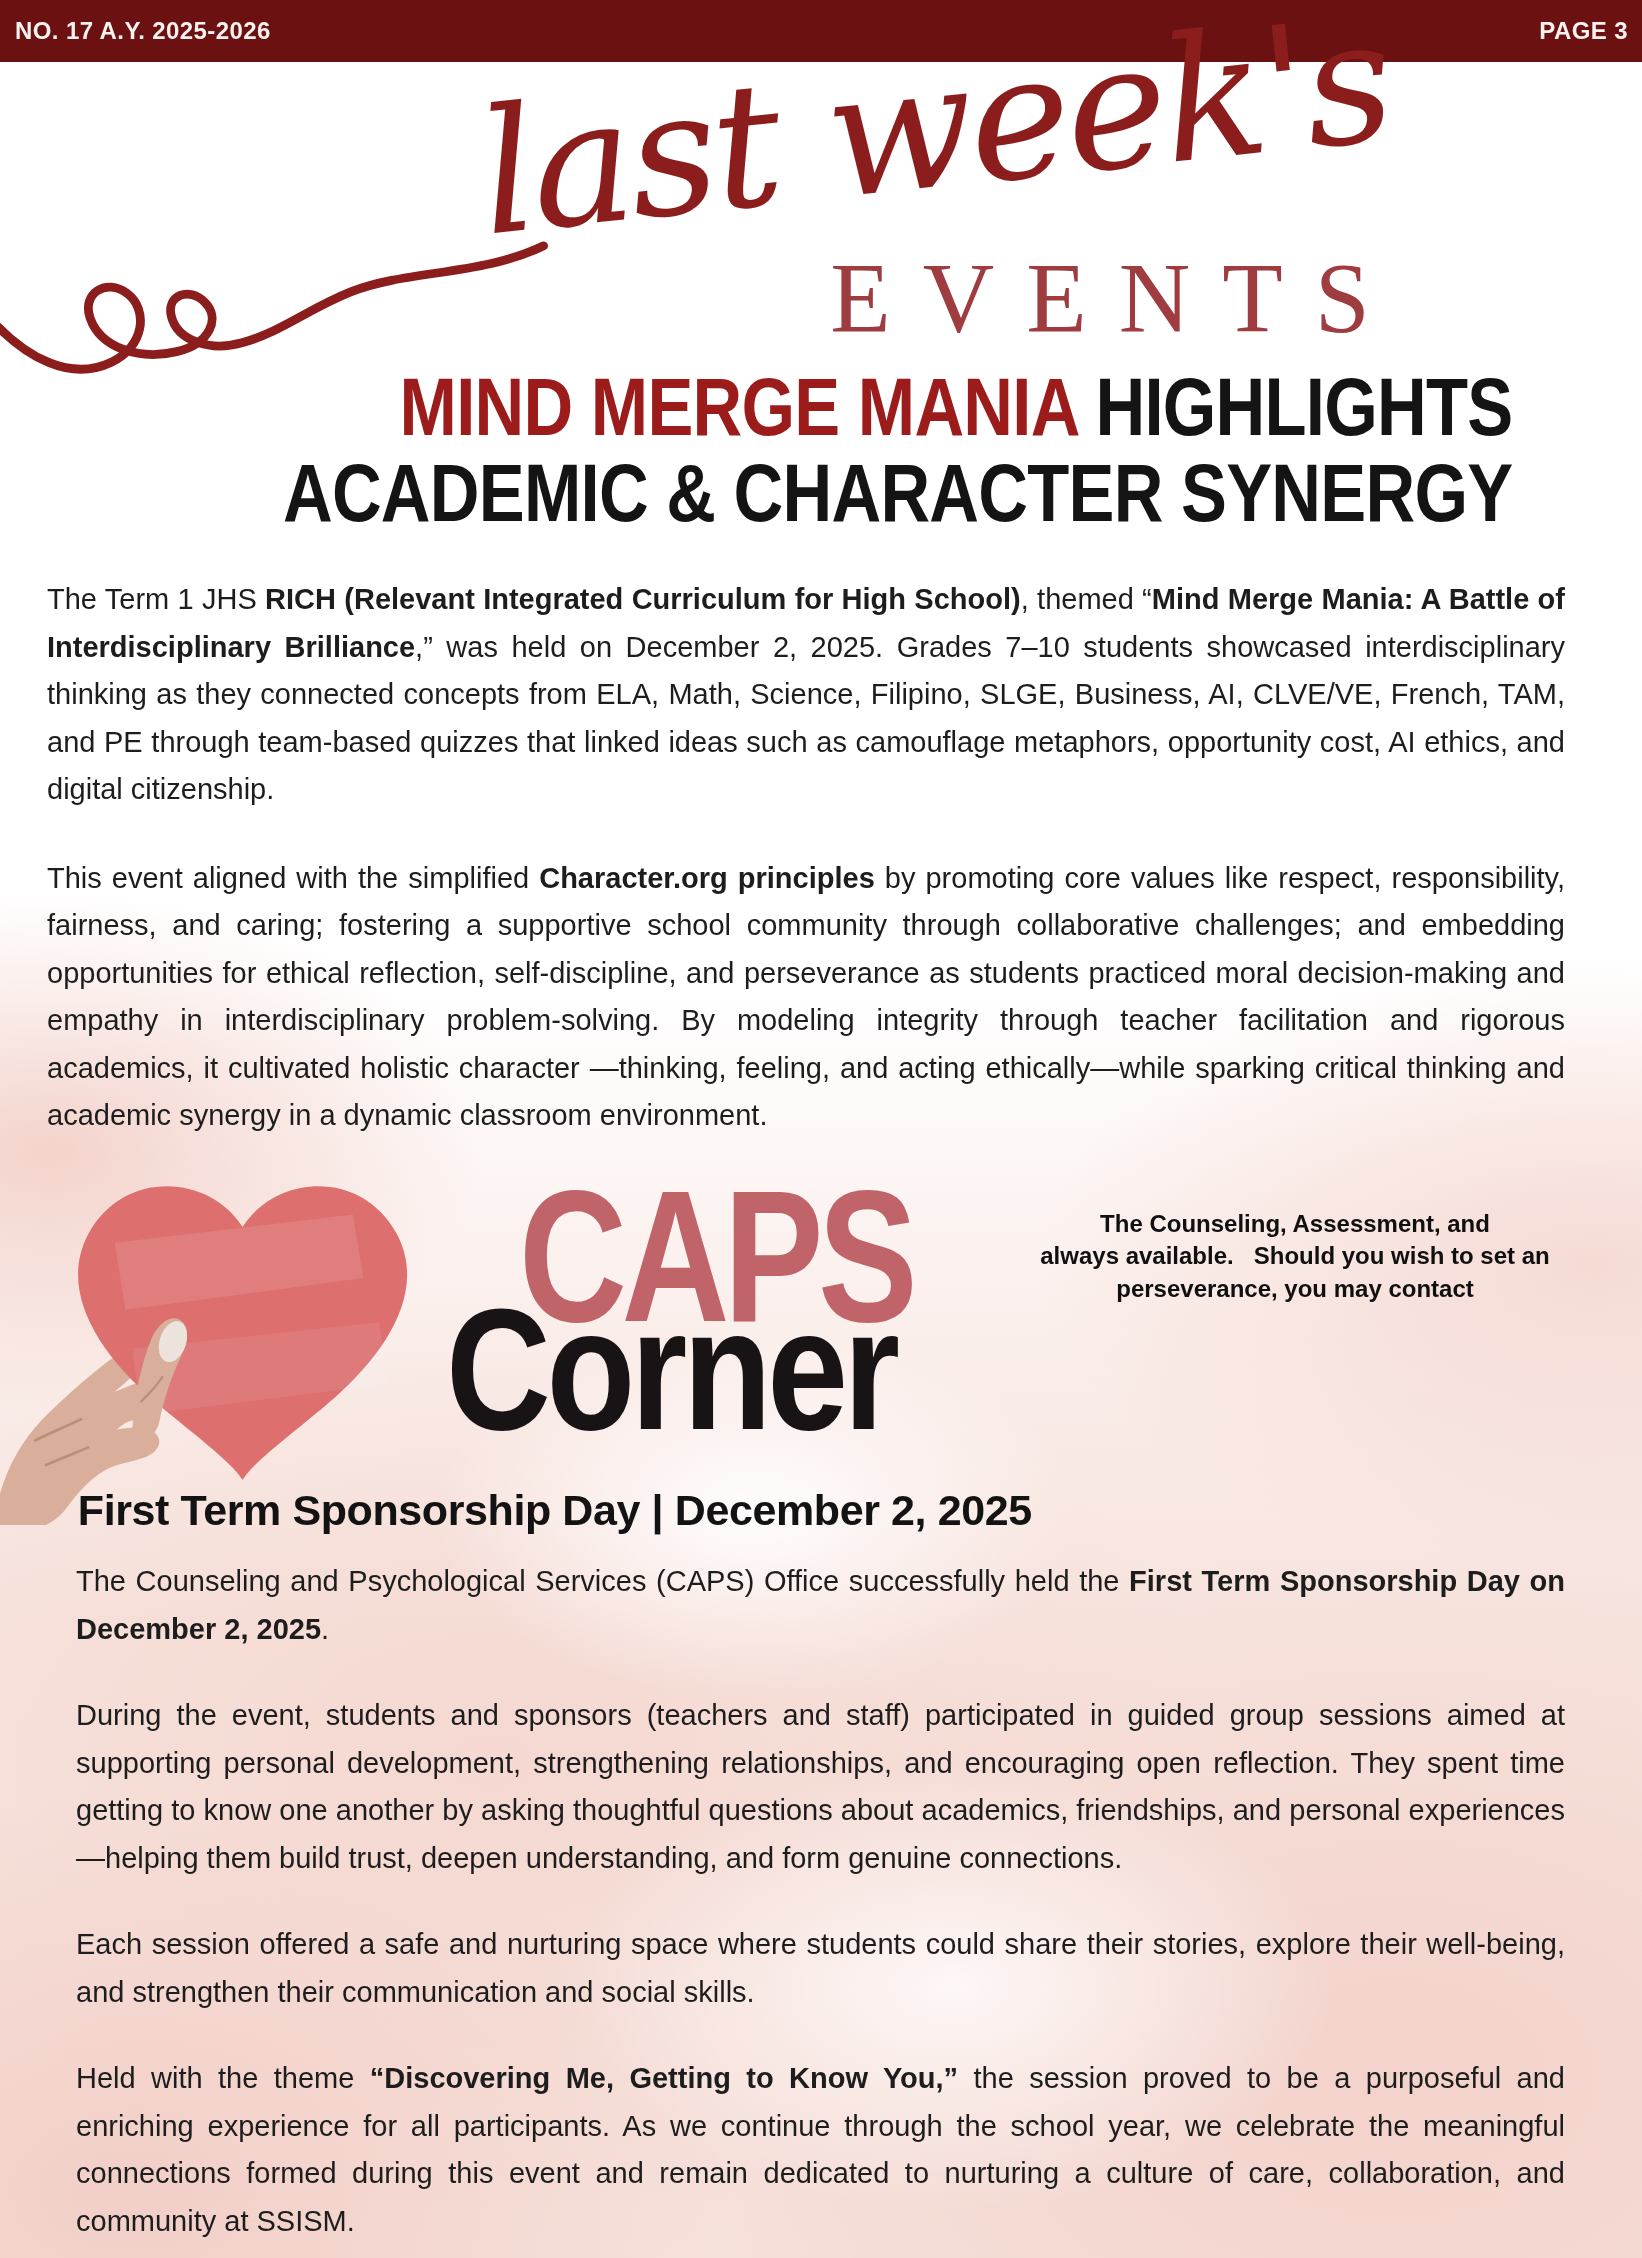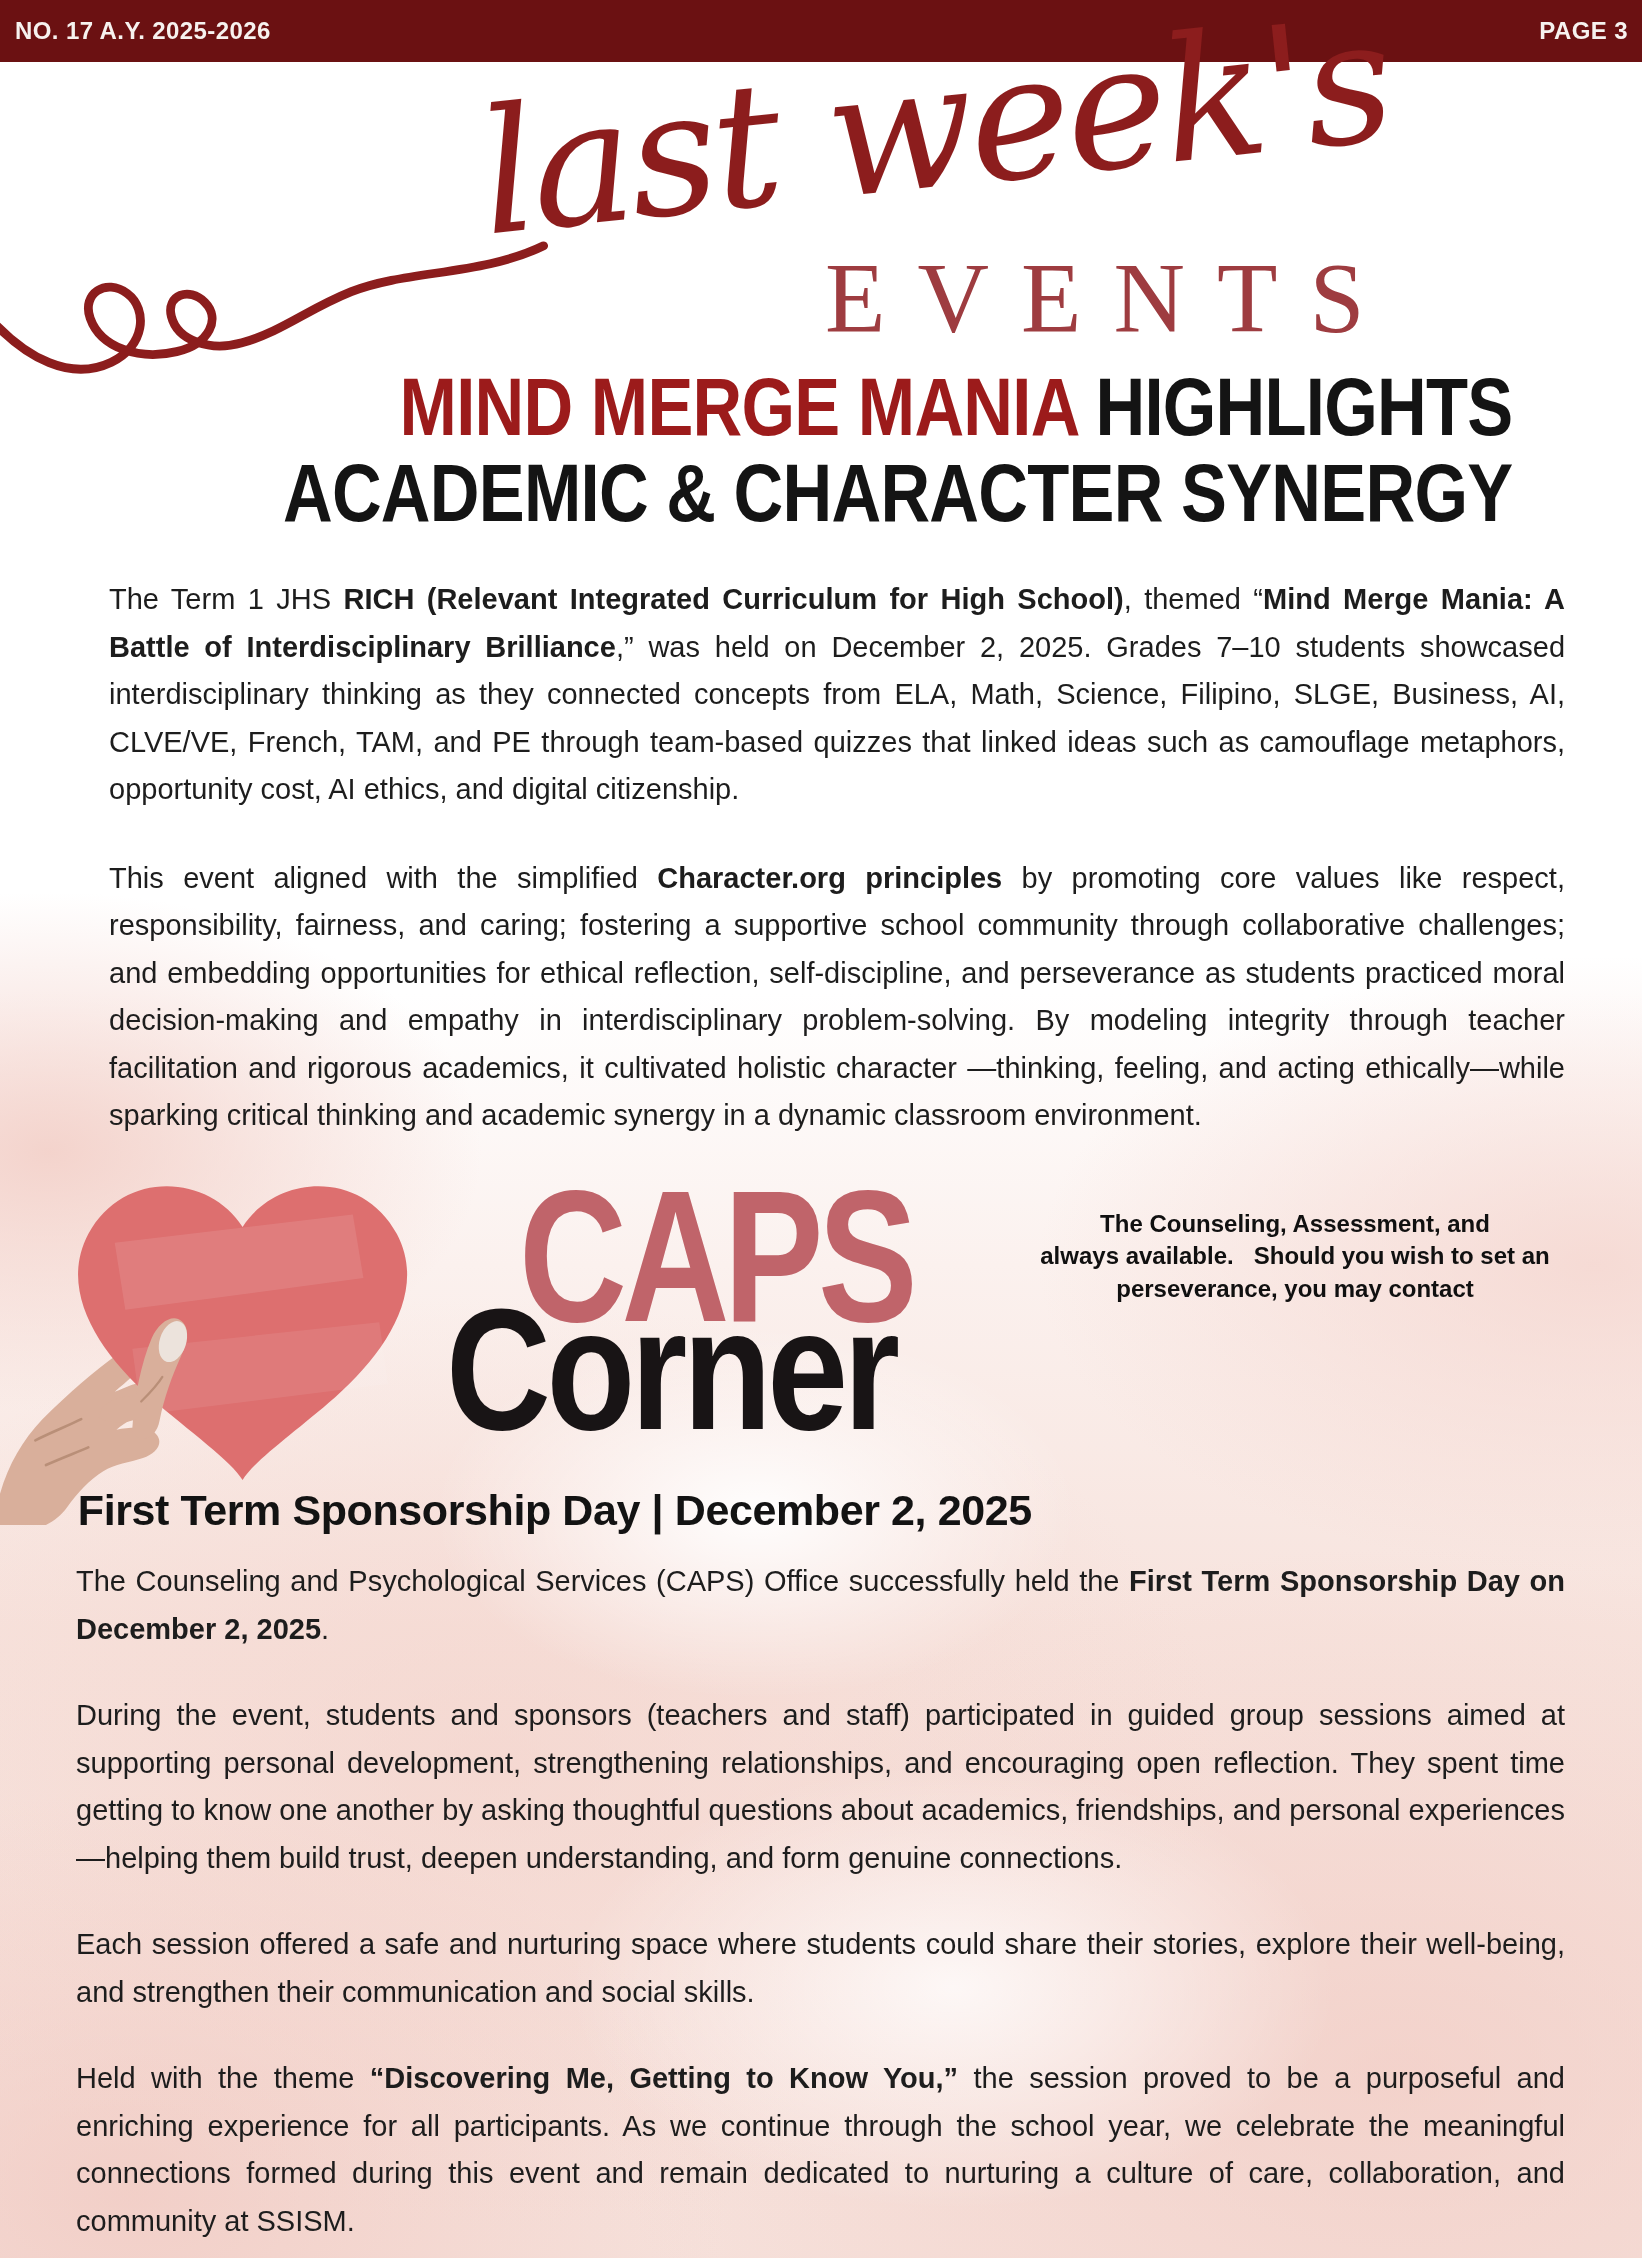--- a/index.html
+++ b/index.html
@@ -23,30 +23,30 @@
   
   .topbar{height:62px;background:var(--topbar-bg);display:flex;align-items:center;
     justify-content:space-between;padding:0 15px;box-sizing:border-box;}
   .topbar span{color:#f7f2ef;font-weight:700;font-size:24px;letter-spacing:0.4px;}
   
   .banner{position:relative;height:468px;}
   .flourish{position:absolute;left:0;top:115px;width:565px;height:247px;}
   .script-word{position:absolute;left:481px;top:12.4px;font-family:"DejaVu Serif",serif;
     font-style:italic;font-size:172px;color:var(--script-red);letter-spacing:-4.4px;
     transform:rotate(-6deg);transform-origin:left center;white-space:nowrap;}
-  .events-word{position:absolute;left:825px;top:179px;width:582px;
+  .events-word{position:absolute;left:825px;top:179px;width:582px;text-align:center;
     font-family:"Liberation Serif",serif;font-size:99px;letter-spacing:32px;
     color:var(--events-red);white-space:nowrap;}
   .headline{position:absolute;left:0;right:8px;top:305px;text-align:right;color:#141414;}
   .headline-line{display:block;font-weight:800;font-size:81px;line-height:1.0;
     letter-spacing:-0.9px;transform:scaleX(0.85);white-space:nowrap;}
   .headline-line.second{margin-top:5.3px;}
   .headline .accent{color:var(--headline-red);}
   
-  .article{padding:46px 78px 0 109px;}
+  .article{padding:46px 78px 0 47px;}
   .body-text{font-size:29px;line-height:1.64;text-align:justify;color:var(--text-black);
     margin:0 0 41px 0;}
   .body-text b{font-weight:700;}
   
   .caps-section{position:relative;height:291px;}
   .heart-hand-svg{position:absolute;left:0;top:-44px;width:494px;height:388px;}
   .caps-word{position:absolute;left:519px;top:-17.6px;font-size:187px;font-weight:800;
     letter-spacing:-7px;line-height:1;color:var(--caps-rose);
     transform:scaleX(0.80);transform-origin:left top;}
   .corner-word{position:absolute;left:446px;top:102px;font-size:173px;font-weight:800;

